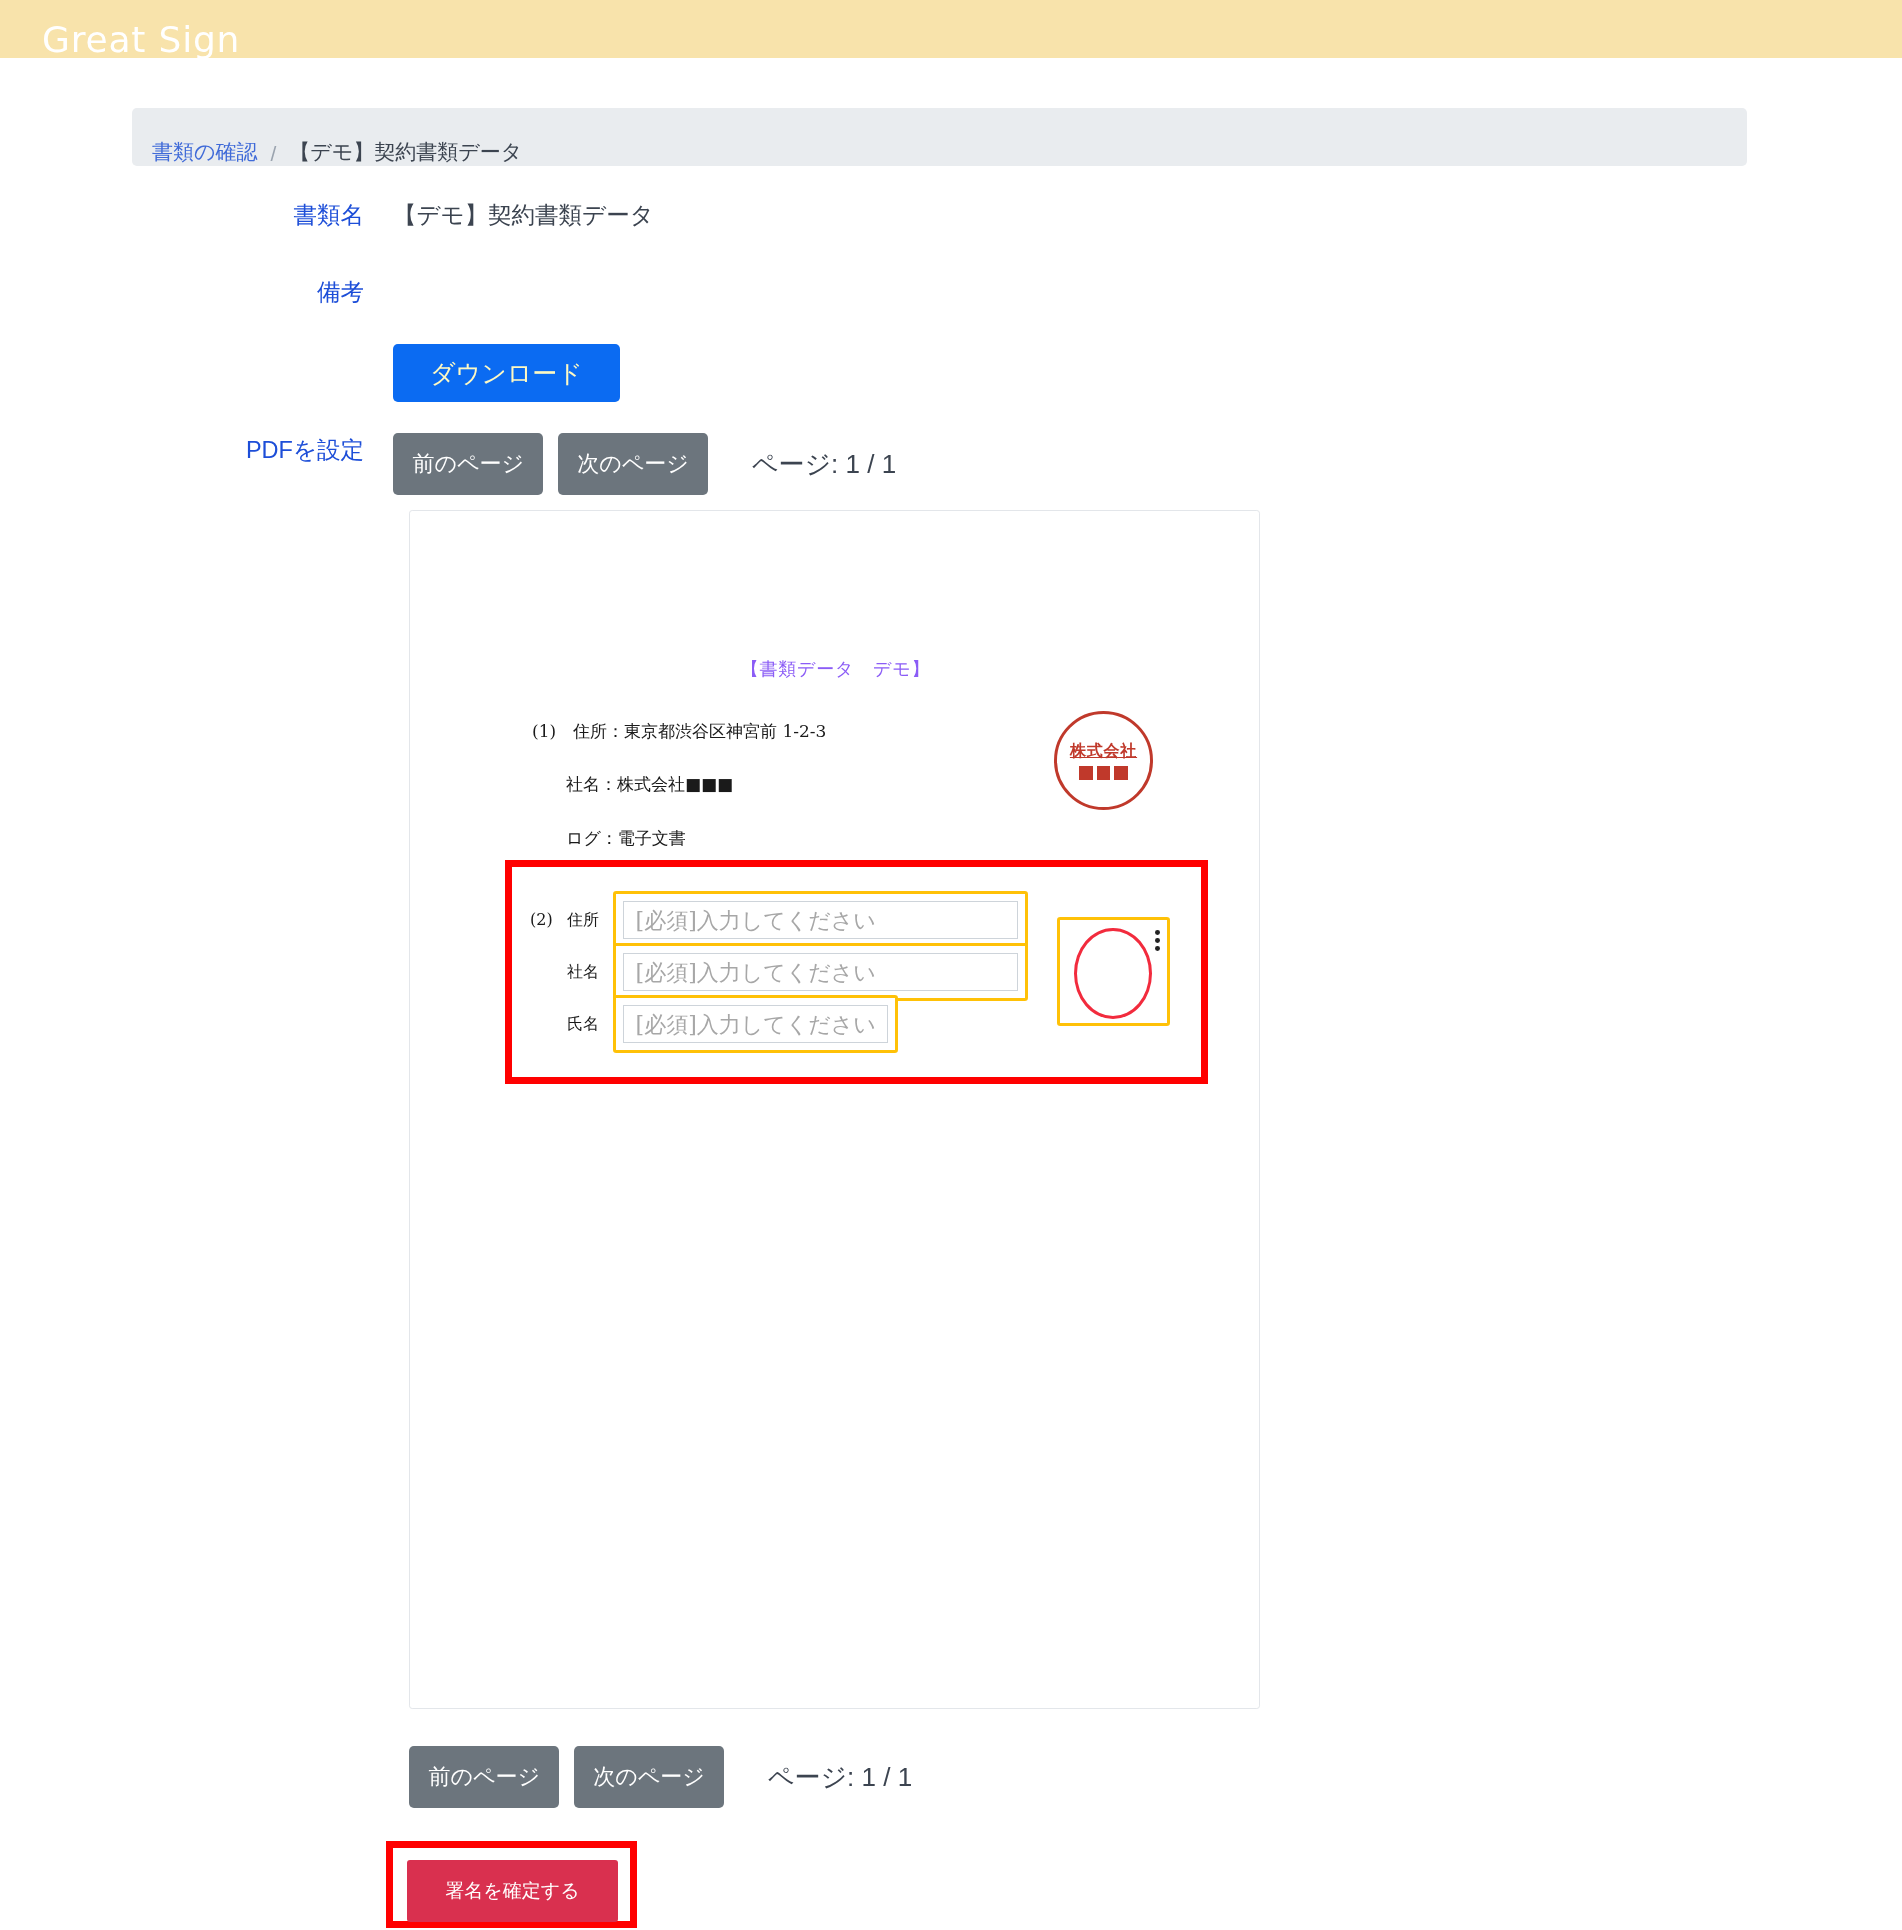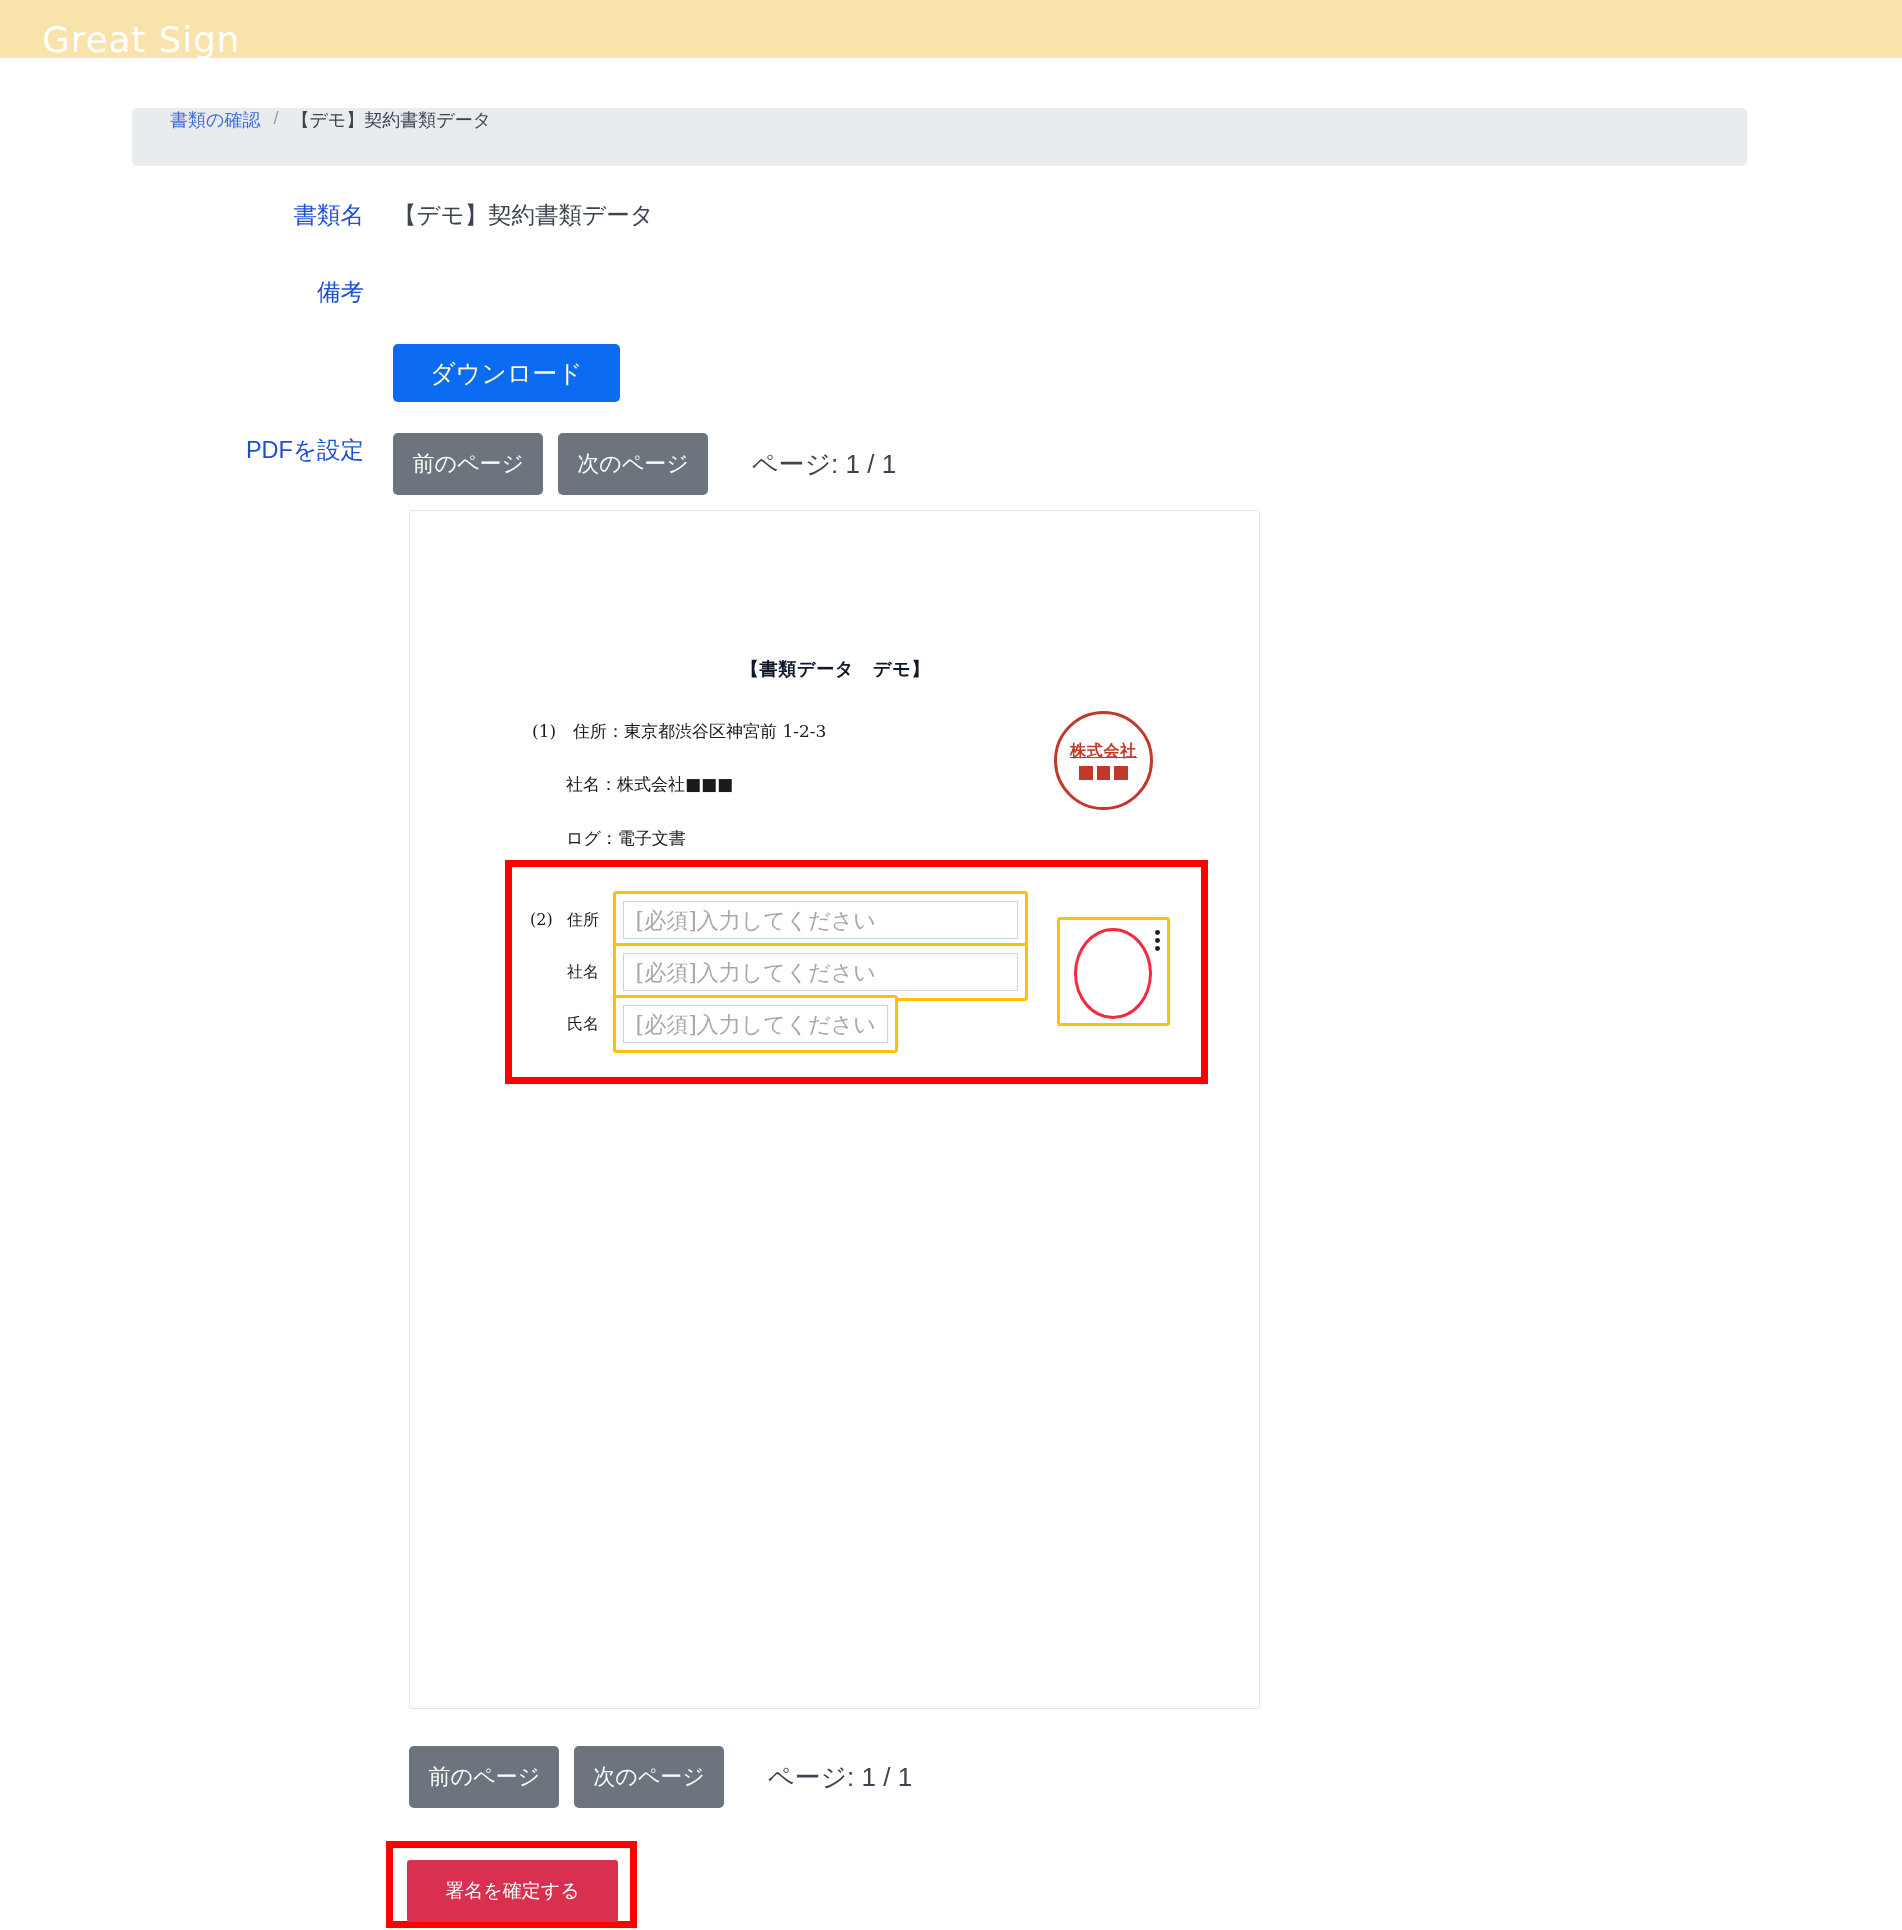--- a/index.html
+++ b/index.html
@@ -37,23 +37,23 @@
   
   #breadcrumb {
     position: absolute;
     left: 132px;
     top: 108px;
     width: 1615px;
     height: 58px;
     background: #e9ecef;
     border-radius: 4.9px;
     display: flex;
-    align-items: flex-start;
-    padding-left: 38px;
-    font-size: 18px;
+    align-items: flex-end;
+    padding-left: 20px;
+    font-size: 21px;
   }
   #breadcrumb .crumb-link { color: #3f6ad8; }
   #breadcrumb .crumb-sep  { color: #9aa3ae; margin: 0 13px; }
   #breadcrumb .crumb-cur  { color: #3c4450; }
 
   
   .form-row {
     position: absolute;
     left: 0;
     width: 1902px;
@@ -136,22 +136,22 @@
     border: 1.6px solid #e3e6ea;
     border-radius: 3.2px;
   }
 
   .doc-title {
     position: absolute;
     left: 0; top: 146px;
     width: 851px;
     text-align: center;
     font-size: 18px;
-    font-weight: bold;
-    color: #0f172a;
+    font-weight: normal;
+    color: #8b5cf6;
     font-family: "DejaVu Serif", serif;
     letter-spacing: 0.8px;
   }
 
   .doc-line {
     position: absolute;
     font-size: 17px;
     color: #1a1a1a;
     font-family: "DejaVu Serif", serif;
     white-space: nowrap;

